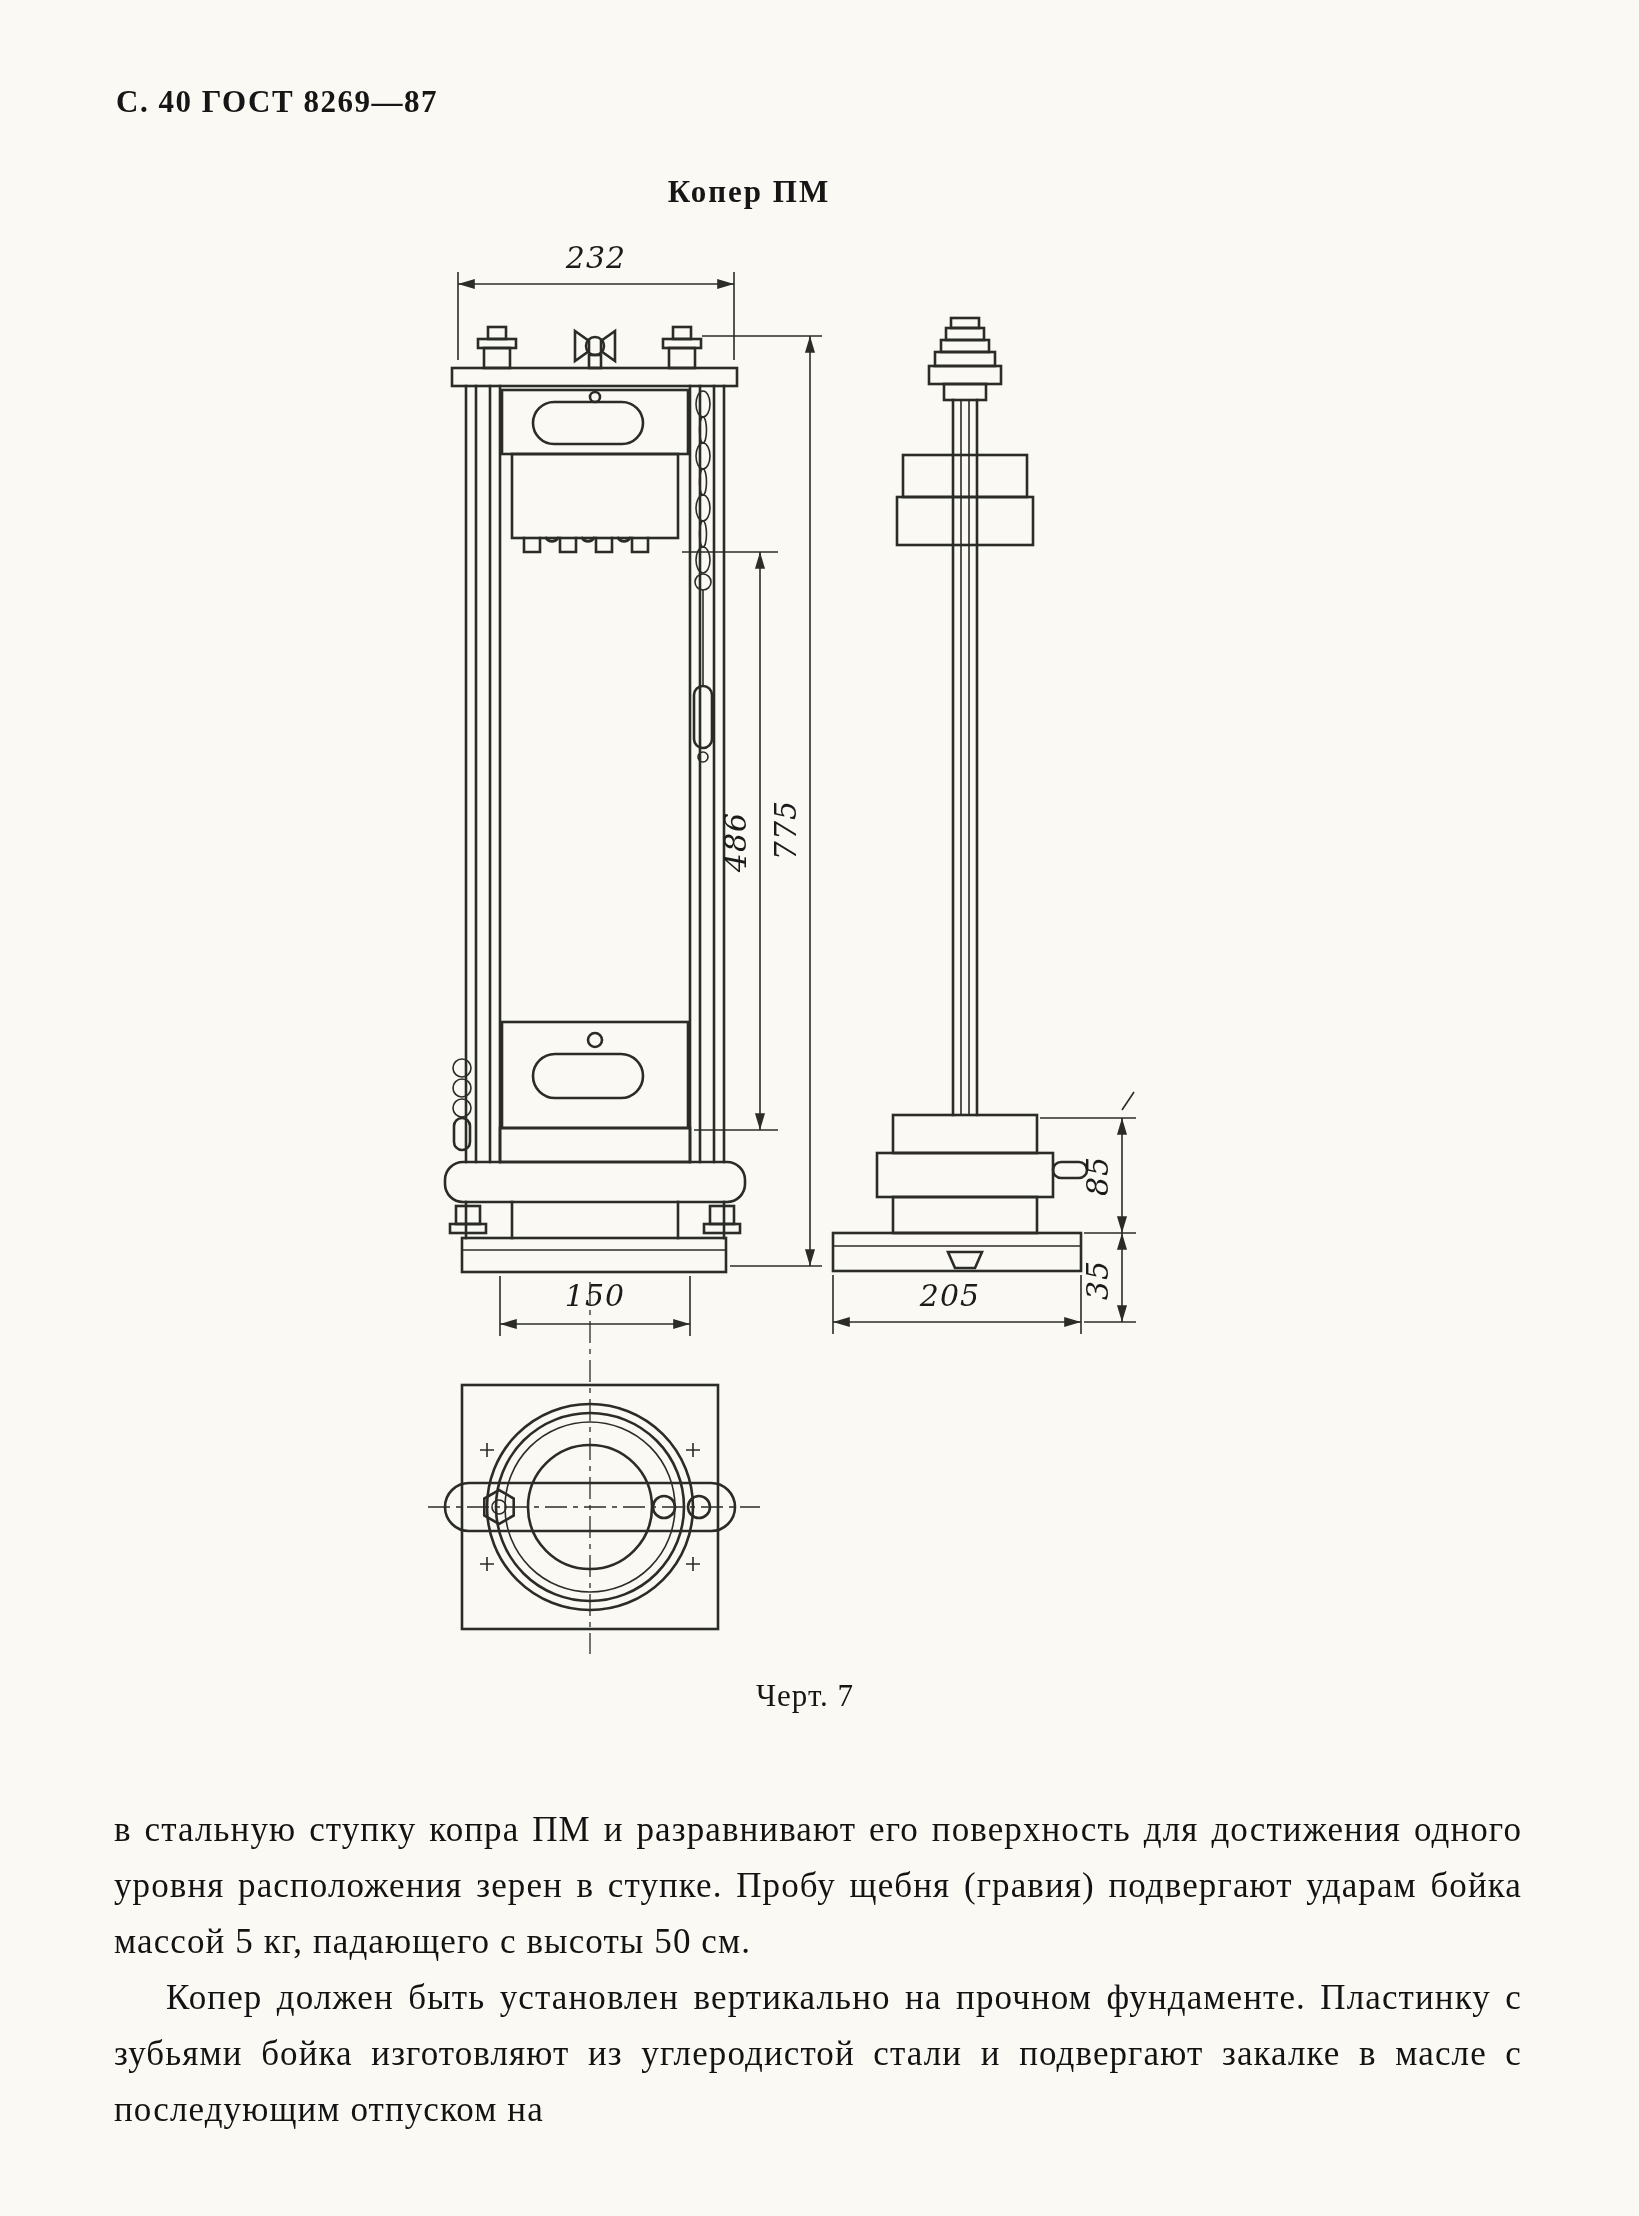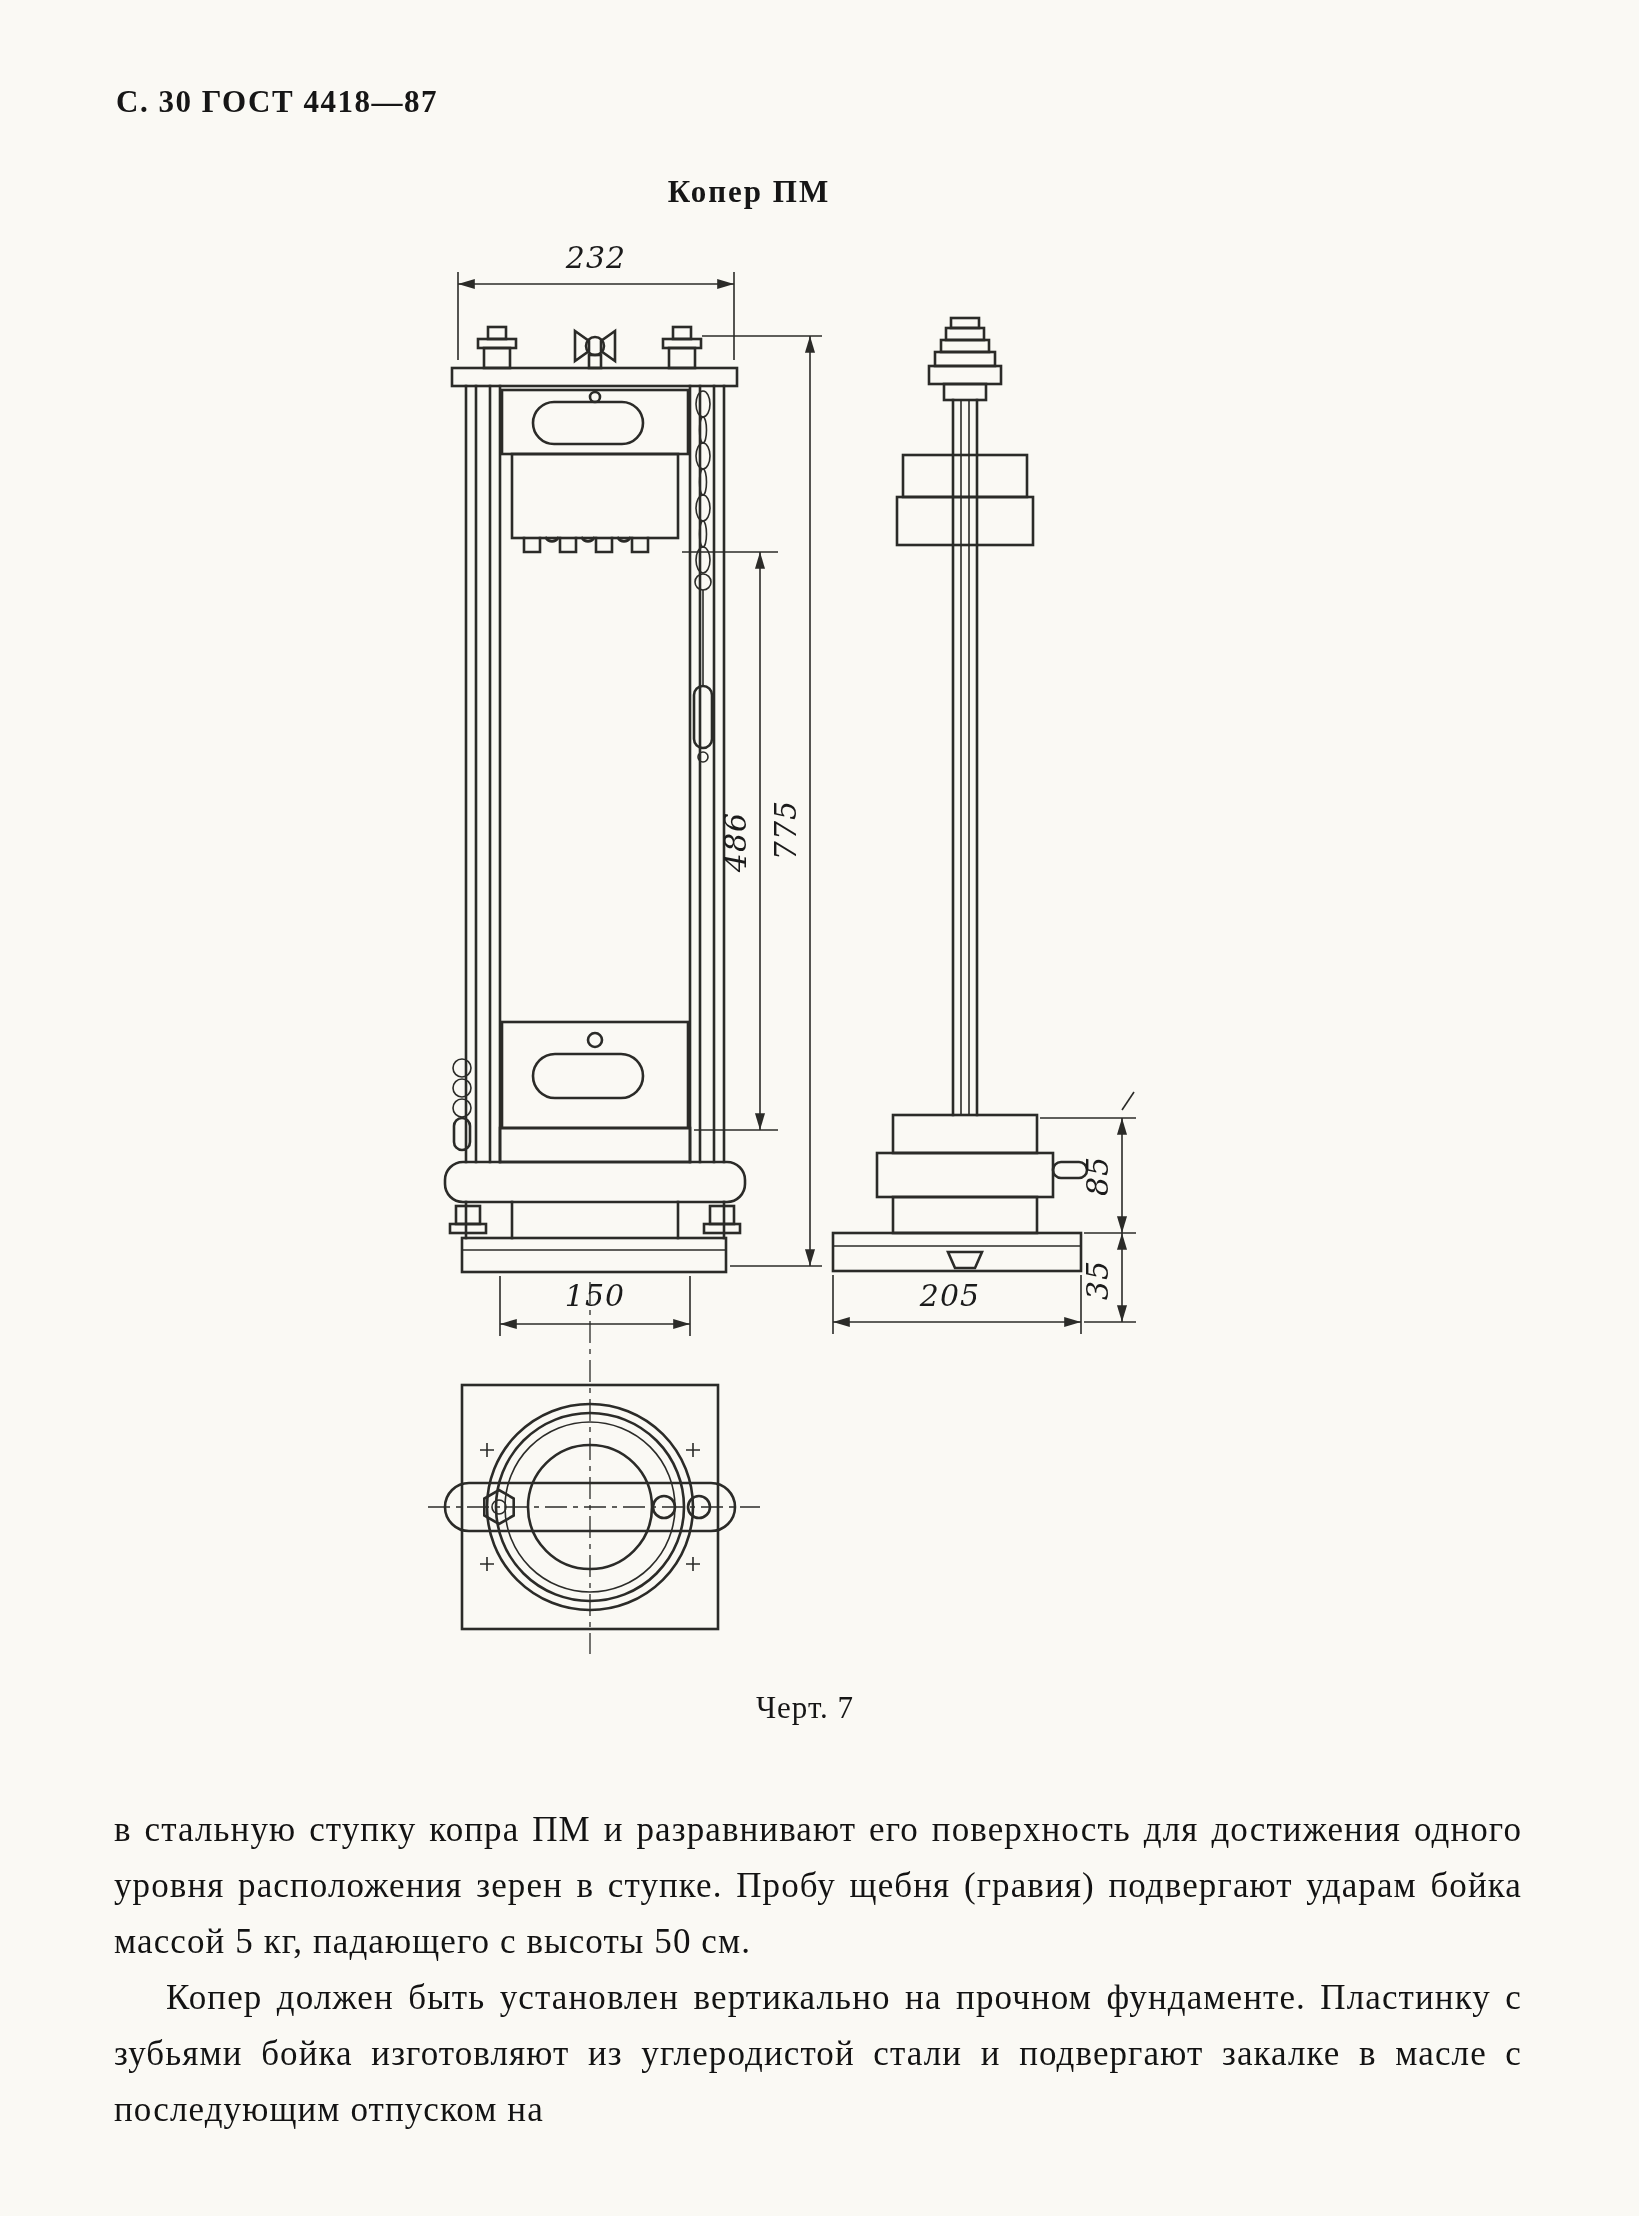--- a/index.html
+++ b/index.html
@@ -14,21 +14,21 @@
   .page-header {
     position:absolute; left:116px; top:84px;
     font-size:31px; font-weight:bold; letter-spacing:1.5px;
   }
   .fig-title {
     position:absolute; left:0; top:174px; width:1498px;
     text-align:center; font-size:31px; font-weight:bold; letter-spacing:2px;
   }
   .fig-caption {
     position:absolute; left:655px; top:1678px; width:300px;
-    text-align:center; font-size:31px; letter-spacing:1px;margin-top:12px;
+    text-align:center; font-size:31px; letter-spacing:1px;
   }
   .body-text {
     position:absolute; left:114px; top:1802px; width:1408px;
     font-size:35px; line-height:56px; letter-spacing:1.1px;
     text-align:justify; color:#131313;
   }
   .body-text p.indent { text-indent:52px; }
   svg.drawing { position:absolute; left:0; top:0; }
   .ln   { stroke:#2b2b28; fill:none; stroke-width:2.6; stroke-linecap:square; }
   .thin { stroke:#2b2b28; fill:none; stroke-width:1.6; }
@@ -36,21 +36,21 @@
   .cl   { stroke:#2b2b28; fill:none; stroke-width:1.3; stroke-dasharray:22 6 5 6; }
   .dimtext {
     font-family:"DejaVu Serif","Liberation Serif",serif;
     font-style:italic; font-size:30px; fill:#1b1b1b;
     stroke:none; letter-spacing:1px;
   }
 </style>
 </head>
 <body>
 
-<div class="page-header">С. 30 ГОСТ 4418—87</div>
+<div class="page-header">С. 40 ГОСТ 8269—87</div>
 <div class="fig-title">Копер ПМ</div>
 
 <svg class="drawing" width="1639" height="2216" viewBox="0 0 1639 2216" xmlns="http://www.w3.org/2000/svg">
   <defs>
     <marker id="ar" viewBox="0 0 14 10" refX="14" refY="5" markerWidth="17" markerHeight="12" orient="auto-start-reverse" markerUnits="userSpaceOnUse">
       <path d="M14,5 L0,0.8 L0,9.2 Z" fill="#2b2b28"></path>
     </marker>
   </defs>
 
   <g>

